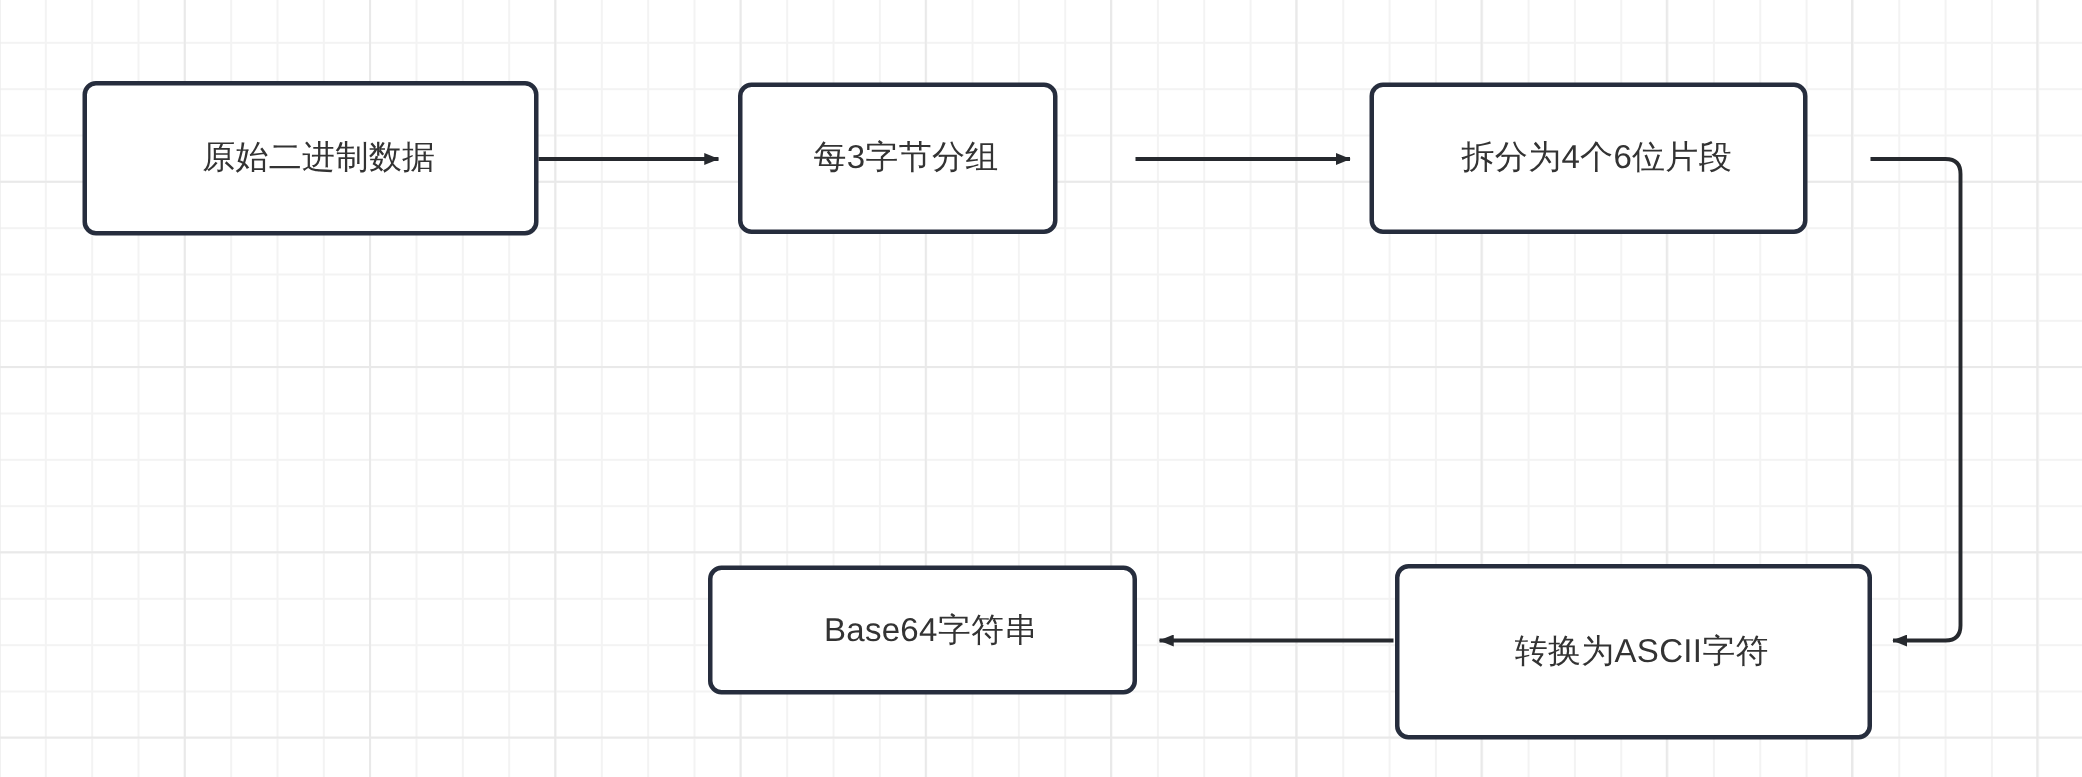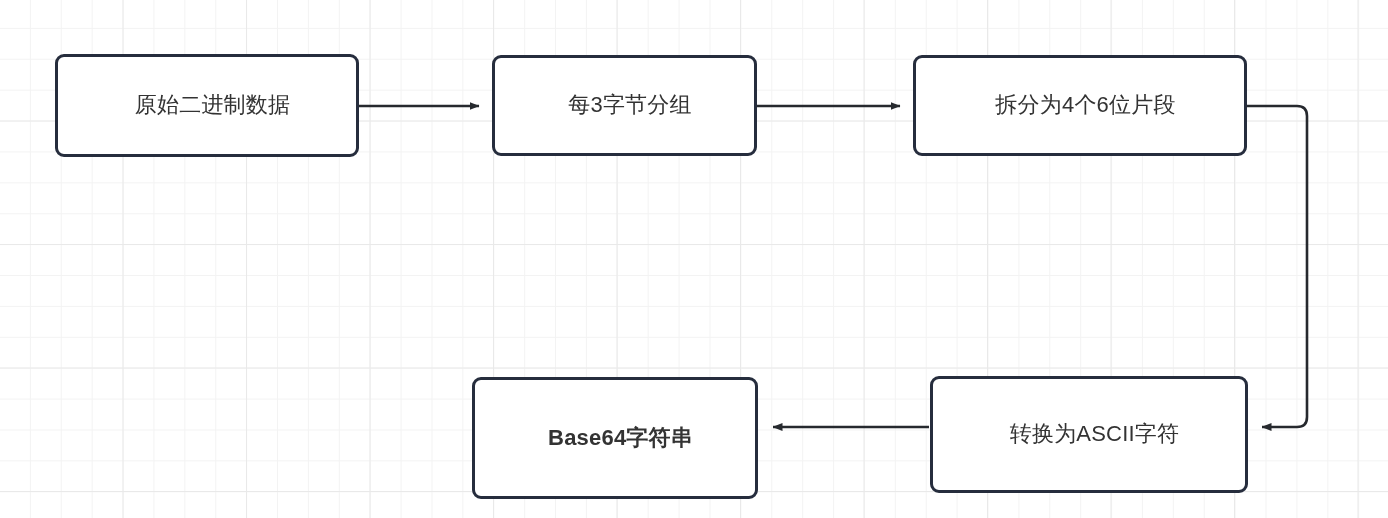--- a/index.html
+++ b/index.html
@@ -82,29 +82,29 @@
 
     <path d="M1247,106 L1297,106 Q1307,106 1307,116 L1307,417 Q1307,427 1297,427 L1262,427" fill="none" stroke="#26292e" stroke-width="2.6" marker-end="url(#arrowhead)"></path>
 
     <path d="M929,427 L773,427" fill="none" stroke="#26292e" stroke-width="2.6" marker-end="url(#arrowhead)"></path>
   </svg>
 
   <div class="node" style="left:55px; top:54px; width:304px; height:103px;">
     <span class="node-label">原始二进制数据</span>
   </div>
 
-  <div class="node" style="left:492px; top:55px; width:265px; height:101px;">
+  <div class="node" style="left:492px; top:55px; width:213px; height:101px;">
     <span class="node-label">每3字节分组</span>
   </div>
 
-  <div class="node" style="left:913px; top:55px; width:334px; height:101px;">
+  <div class="node" style="left:913px; top:55px; width:292px; height:101px;">
     <span class="node-label">拆分为4个6位片段</span>
   </div>
 
-  <div class="node" style="left:472px; top:377px; width:286px; height:122px;font-weight:bold;">
+  <div class="node" style="left:472px; top:377px; width:286px; height:86px;">
     <span class="node-label">Base64字符串</span>
   </div>
 
   <div class="node" style="left:930px; top:376px; width:318px; height:117px;">
     <span class="node-label">转换为ASCII字符</span>
   </div>
 
 
 </div>
 

